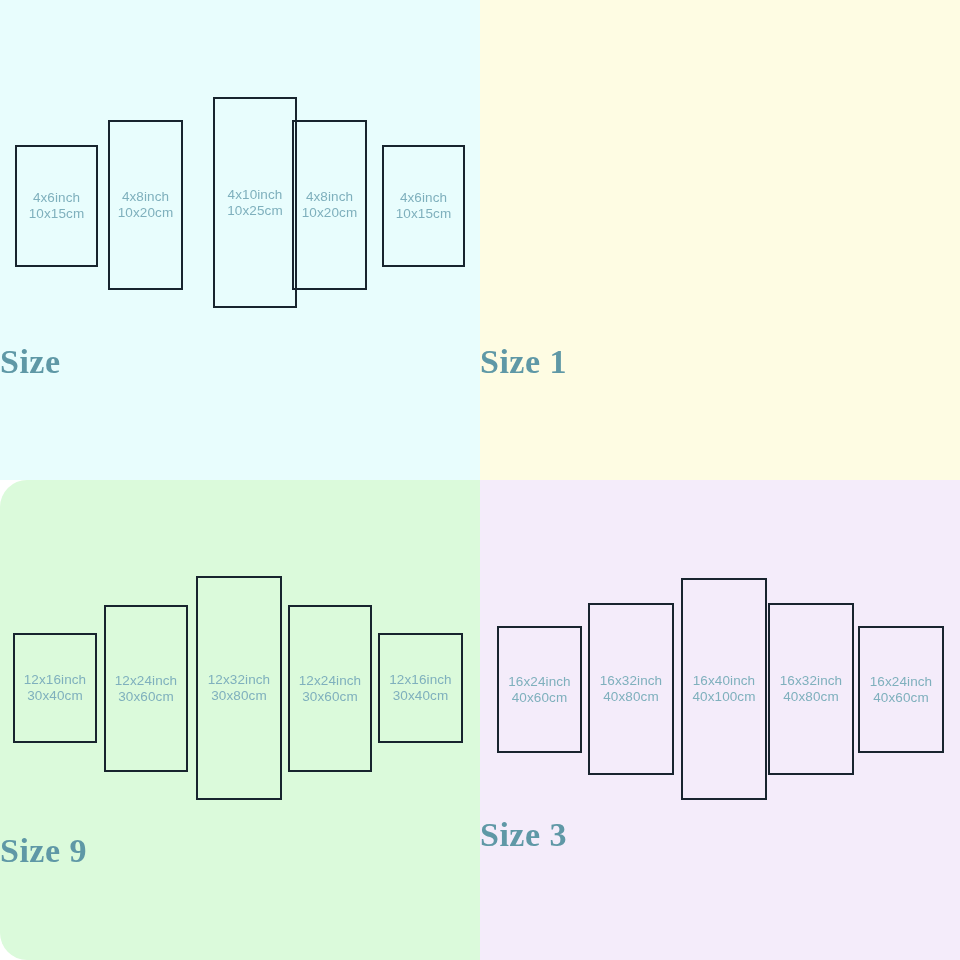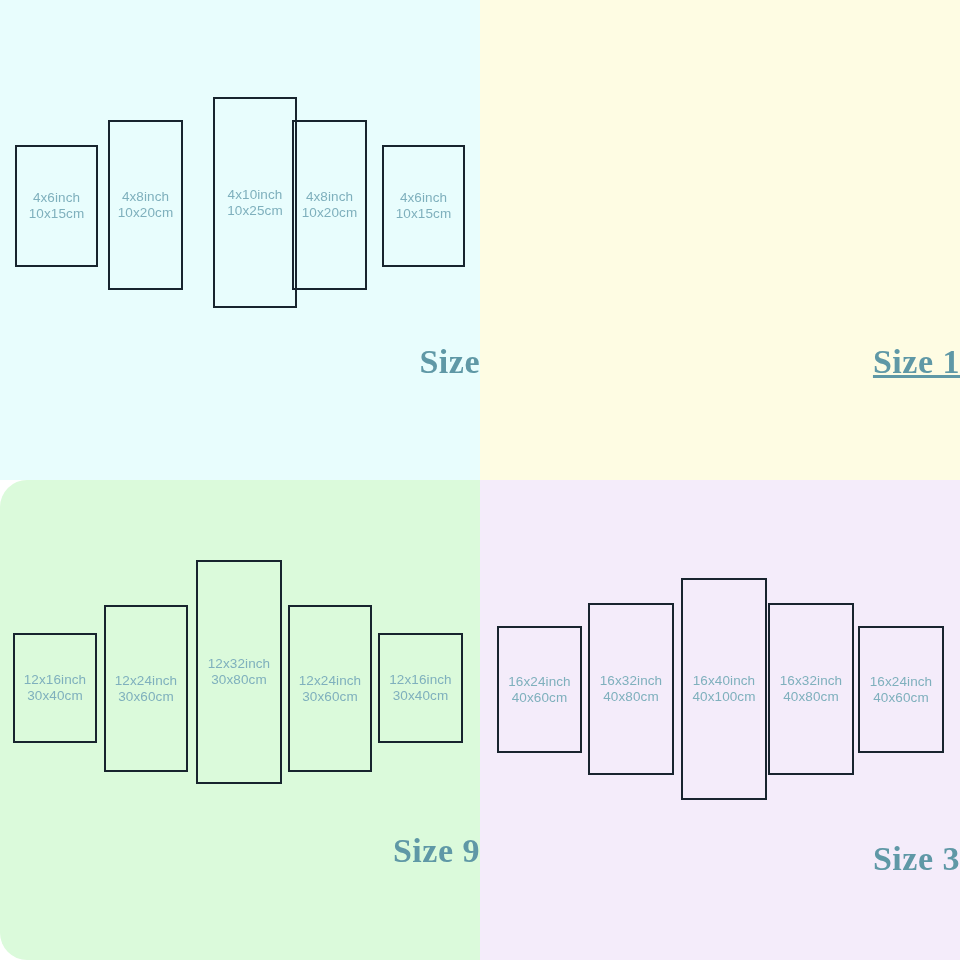--- a/index.html
+++ b/index.html
@@ -51,31 +51,31 @@
     letter-spacing: 0.1px;
     color: #7fb0bd;
     font-family: "Liberation Sans", sans-serif;
   }
   .panel-label .l2 { display: block; }
 
   .quadrant-title {
     position: absolute;
     left: 0;
     width: 480px;
-    text-align: right;
+    text-align: left;
     font-family: "Liberation Serif", serif;
     font-weight: bold;
     font-size: 34px;
     color: #5f98a6;
     letter-spacing: 0.5px;
   }
   .title-tl { top: 343px; }
   .title-tr { top: 343px; }
   .title-bl { top: 352px; }
-  .title-br { top: 360px; }
+  .title-br { top: 336px; }
 </style>
 </head>
 <body>
 
 <div id="page">
 
   <div class="quadrant q-tl" style="background: rgb(232, 253, 253);">
     <div class="panels">
         <div class="panel" style="left: 15px; top: 145px; width: 83px; height: 122px; border-color: rgb(24, 36, 46);">
           <div class="panel-label" style="color: rgb(127, 176, 189);"><span>4x6inch</span><span class="l2">10x15cm</span></div>
@@ -91,32 +91,32 @@
         </div>
         <div class="panel" style="left: 382px; top: 145px; width: 83px; height: 122px; border-color: rgb(24, 36, 46);">
           <div class="panel-label" style="color: rgb(127, 176, 189);"><span>4x6inch</span><span class="l2">10x15cm</span></div>
         </div>
       </div>
     <div class="quadrant-title title-tl" style="color: rgb(95, 152, 166);">Size</div>
   </div>
 
   <div class="quadrant q-tr" style="background: rgb(254, 252, 227);">
     <div class="panels"></div>
-    <div class="quadrant-title title-tr" style="color: rgb(95, 152, 166); text-decoration: underline;">Size 1</div>
+    <div class="quadrant-title title-tr" style="color: rgb(95, 152, 166);">Size 1</div>
   </div>
 
   <div class="quadrant q-bl" style="background: rgb(219, 250, 219);">
     <div class="panels">
         <div class="panel" style="left: 13px; top: 153px; width: 84px; height: 110px; border-color: rgb(24, 36, 46);">
           <div class="panel-label" style="color: rgb(127, 176, 189);"><span>12x16inch</span><span class="l2">30x40cm</span></div>
         </div>
         <div class="panel" style="left: 104px; top: 125px; width: 84px; height: 167px; border-color: rgb(24, 36, 46);">
           <div class="panel-label" style="color: rgb(127, 176, 189);"><span>12x24inch</span><span class="l2">30x60cm</span></div>
         </div>
-        <div class="panel" style="left: 196px; top: 80px; width: 86px; height: 224px; border-color: rgb(24, 36, 46);">
+        <div class="panel" style="left: 196px; top: 96px; width: 86px; height: 224px; border-color: rgb(24, 36, 46);">
           <div class="panel-label" style="color: rgb(127, 176, 189);"><span>12x32inch</span><span class="l2">30x80cm</span></div>
         </div>
         <div class="panel" style="left: 288px; top: 125px; width: 84px; height: 167px; border-color: rgb(24, 36, 46);">
           <div class="panel-label" style="color: rgb(127, 176, 189);"><span>12x24inch</span><span class="l2">30x60cm</span></div>
         </div>
         <div class="panel" style="left: 378px; top: 153px; width: 85px; height: 110px; border-color: rgb(24, 36, 46);">
           <div class="panel-label" style="color: rgb(127, 176, 189);"><span>12x16inch</span><span class="l2">30x40cm</span></div>
         </div>
       </div>
     <div class="quadrant-title title-bl" style="color: rgb(95, 152, 166);">Size 9</div>

